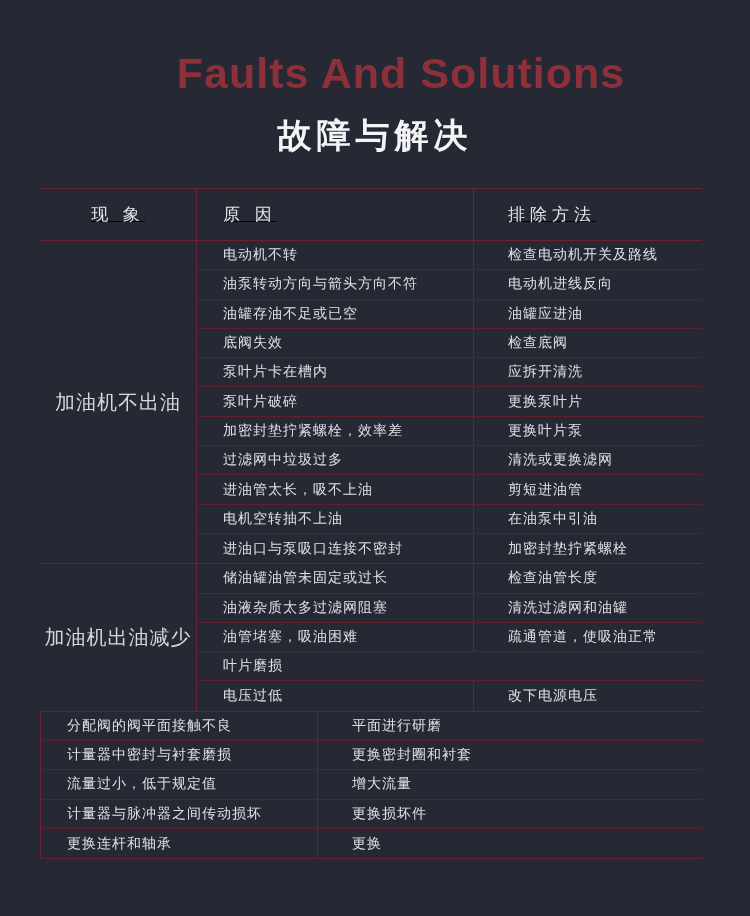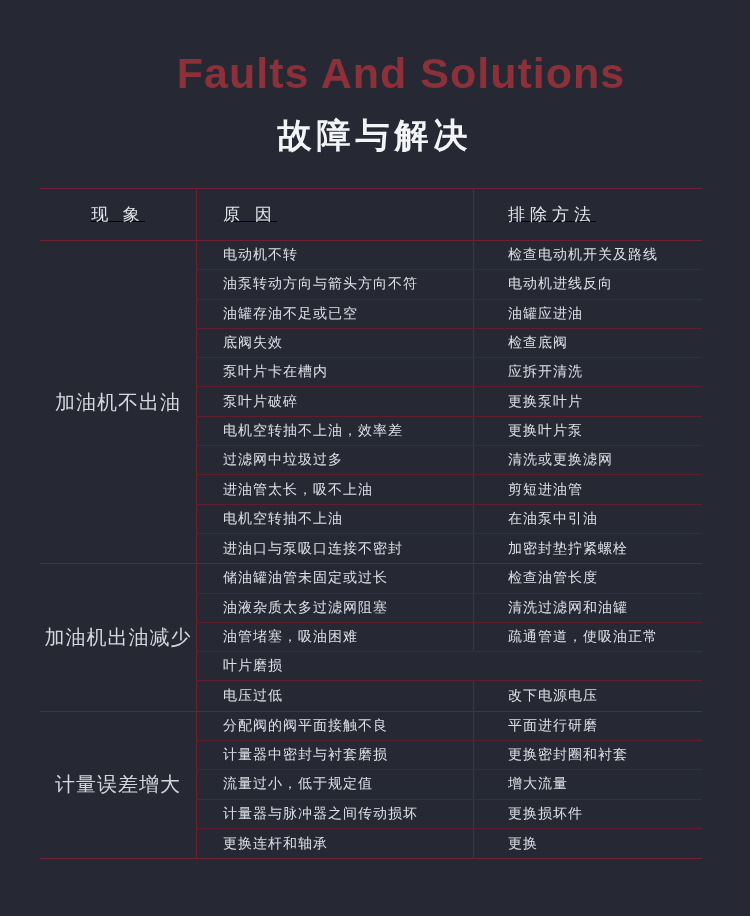--- a/index.html
+++ b/index.html
@@ -165,21 +165,21 @@
             </div>
             <div class="row">
               <div class="cell c2">泵叶片卡在槽内</div>
               <div class="cell c3">应拆开清洗</div>
             </div>
             <div class="row">
               <div class="cell c2">泵叶片破碎</div>
               <div class="cell c3">更换泵叶片</div>
             </div>
             <div class="row">
-              <div class="cell c2">电机空转抽不上油，效率差</div>
+              <div class="cell c2">加密封垫拧紧螺栓，效率差</div>
               <div class="cell c3">更换叶片泵</div>
             </div>
             <div class="row">
               <div class="cell c2">过滤网中垃圾过多</div>
               <div class="cell c3">清洗或更换滤网</div>
             </div>
             <div class="row">
               <div class="cell c2">进油管太长，吸不上油</div>
               <div class="cell c3">剪短进油管</div>
             </div>
@@ -211,21 +211,20 @@
             <div class="row">
               <div class="cell c2">叶片磨损</div>
             </div>
             <div class="row">
               <div class="cell c2">电压过低</div>
               <div class="cell c3">改下电源电压</div>
             </div>
           </div>
         </div>
         <div class="group">
-          <div class="glabel">计量误差增大</div>
           <div class="rows">
             <div class="row">
               <div class="cell c2">分配阀的阀平面接触不良</div>
               <div class="cell c3">平面进行研磨</div>
             </div>
             <div class="row">
               <div class="cell c2">计量器中密封与衬套磨损</div>
               <div class="cell c3">更换密封圈和衬套</div>
             </div>
             <div class="row">

